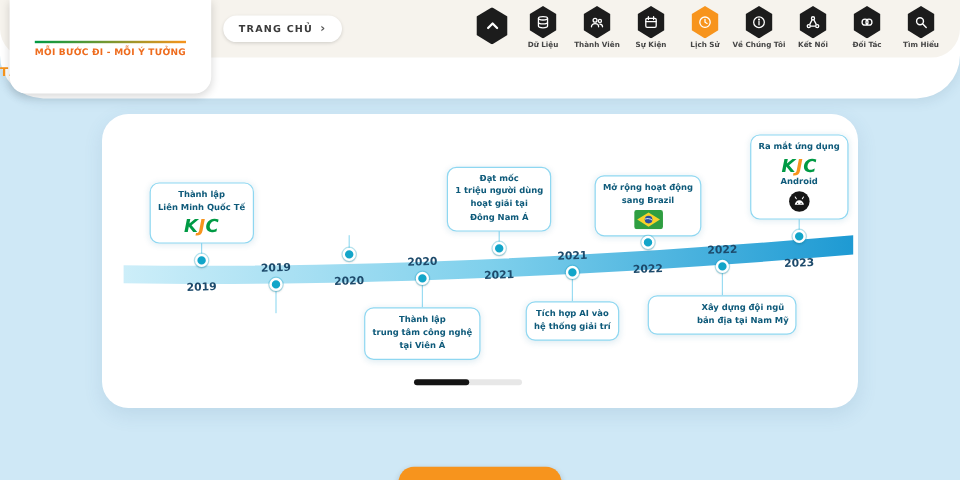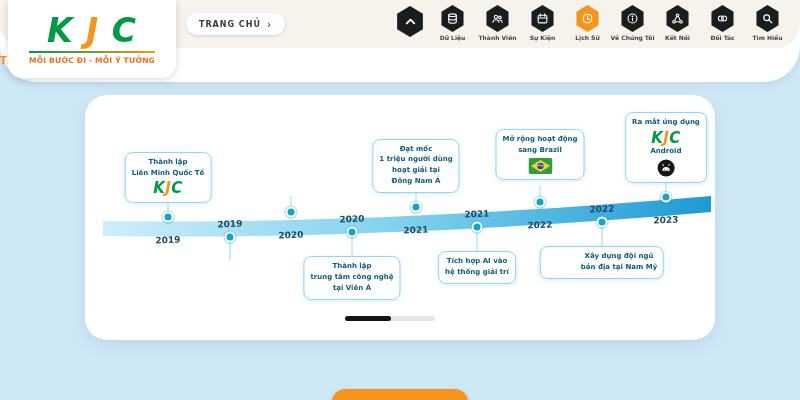--- a/index.html
+++ b/index.html
@@ -157,25 +157,20 @@
         <div class="nav-label">Tìm Hiểu</div>
       </div>
     </div>
   <div class="section-link">
     <span>TẤT CẢ CỘT MỐC</span>
     <span>→</span>
   </div>
 </div>
 
 <div class="logo-card">
-  <div class="logo-text">
-    <span class="c-green">K</span>
-    <span class="c-orange">J</span>
-    <span class="c-green">C</span>
-  </div>
   <div class="logo-divider"></div>
   <div class="tagline">MỖI BƯỚC ĐI - MỖI Ý TƯỞNG</div>
 </div>
 
 <div class="main-card">
   <div id="timeline">
     <svg class="ribbon-svg" width="630" height="245" viewBox="0 0 630 245">
       <defs>
         <linearGradient id="rg" x1="0" y1="0" x2="1" y2="0">
           <stop offset="0" stop-color="#cdeef9"></stop>
@@ -224,21 +219,21 @@
       <div class="ms-conn" style="left: 392px; top: 134.402px; height: 22px;"></div>
       <div class="ms-dot" style="left: 392px; top: 132.402px;"></div>
       <div class="ms-year" style="left: 392px; top: 114.402px;">2021</div>
       <div class="ms-card" style="left: 392px; top: 156.402px;">
         <span class="ms-line">Tích hợp AI vào</span>
         <span class="ms-line">hệ thống giải trí</span>
       </div>
       <div class="ms-conn" style="left: 455px; top: 90.8635px; height: 16px;"></div>
       <div class="ms-dot" style="left: 455px; top: 106.863px;"></div>
       <div class="ms-year" style="left: 455px; top: 124.863px;">2022</div>
-      <div class="ms-card" style="left: 455px; bottom: 160px;">
+      <div class="ms-card" style="left: 455px; bottom: 143px;">
         <span class="ms-line">Mở rộng hoạt động</span>
         <span class="ms-line">sang Brazil</span>
         <span class="badge-wrap">
           <svg width="24" height="16" viewBox="0 0 24 16">
             <rect width="24" height="16" rx="2" fill="#2f9e41"></rect>
             <polygon points="12,2 21.5,8 12,14 2.5,8" fill="#f8d22a"></polygon>
             <circle cx="12" cy="8" r="3.2" fill="#2a4fa2"></circle>
             <path d="M9 7.6c2-.8 4-.6 6 .8" stroke="#fff" stroke-width="0.7" fill="none"></path>
           </svg>
         </span>

